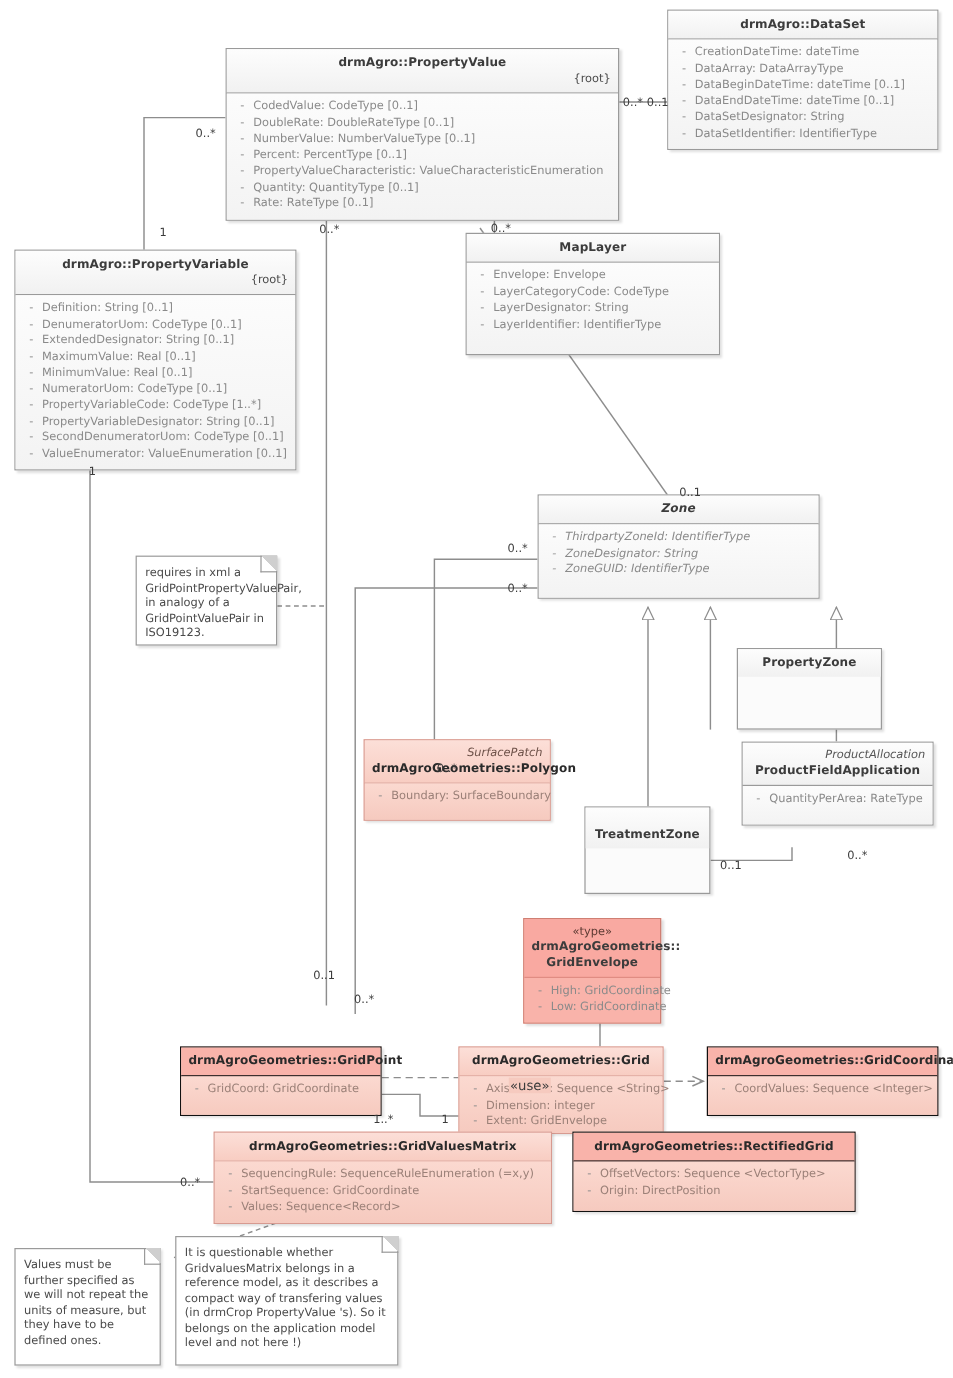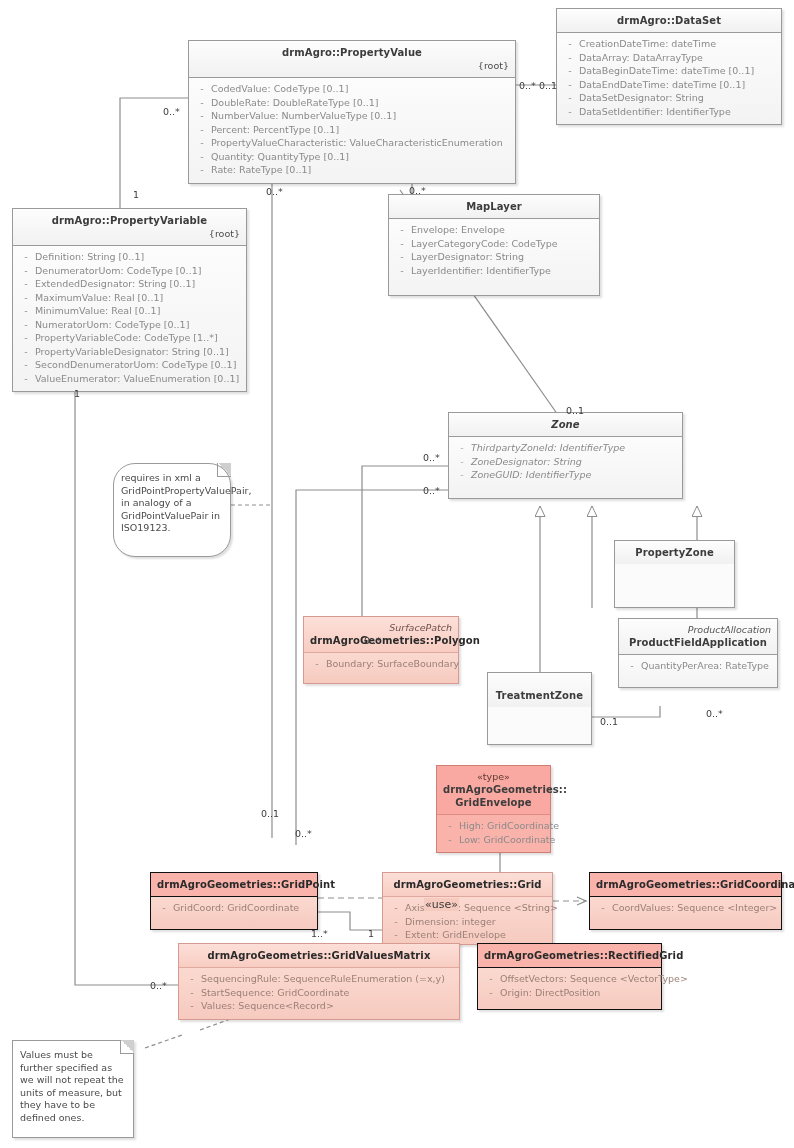--- a/index.html
+++ b/index.html
@@ -455,46 +455,50 @@
           <span class="vis">-</span>
           <span>StartSequence: GridCoordinate</span>
         </div>
       <div class="attr">
           <span class="vis">-</span>
           <span>Values: Sequence&lt;Record&gt;</span>
         </div>
     </div>
   </div>
 
-  <div class="uml pink blackborder" style="left:477px; top:943px; width:185px;">
+  <div class="uml pink blackborder" style="left:477px; top:943px; width:236px;">
     <div class="hdr" style="background:#f9b3aa;">
       <div class="name">drmAgroGeometries::RectifiedGrid</div>
     </div>
     <div class="attrs" style="padding-bottom:10px;">
       <div class="attr">
           <span class="vis">-</span>
           <span>OffsetVectors: Sequence &lt;VectorType&gt;</span>
         </div>
       <div class="attr">
           <span class="vis">-</span>
           <span>Origin: DirectPosition</span>
         </div>
     </div>
   </div>
 
-  <div class="note" style="left:113px; top:463px; width:118px; height:94px;border-radius:22px;">
+  <div class="note" style="left:113px; top:463px; width:118px; height:75px;">
     <span class="fold"></span>
     <span>requires in xml a GridPointPropertyValuePair,  in analogy of a GridPointValuePair in ISO19123.</span>
   </div>
 
   <div class="note" style="left:12px; top:1040px; width:122px; height:98px;">
     <span class="fold"></span>
     <span>Values must be further specified as we will not repeat the units of measure, but they have to be defined ones.</span>
   </div>
 
+  <div class="note" style="left:146px; top:1030px; width:186px; height:108px;">
+    <span class="fold"></span>
+    <span>It is questionable whether GridvaluesMatrix belongs in a reference model, as it describes a compact way of transfering values (in drmCrop PropertyValue 's). So it belongs on the application model level and not here !)</span>
+  </div>
 
   <div class="mult" style="left:519px; top:80px;">0..*</div>
   <div class="mult" style="left:539px; top:80px;">0..1</div>
   <div class="mult" style="left:163px; top:106px;">0..*</div>
   <div class="mult" style="left:133px; top:189px;">1</div>
   <div class="mult" style="left:266px; top:186px;">0..*</div>
   <div class="mult" style="left:409px; top:185px;">0..*</div>
   <div class="mult" style="left:566px; top:405px;">0..1</div>
   <div class="mult" style="left:74px; top:388px;">1</div>
   <div class="mult" style="left:423px; top:452px;">0..*</div>

